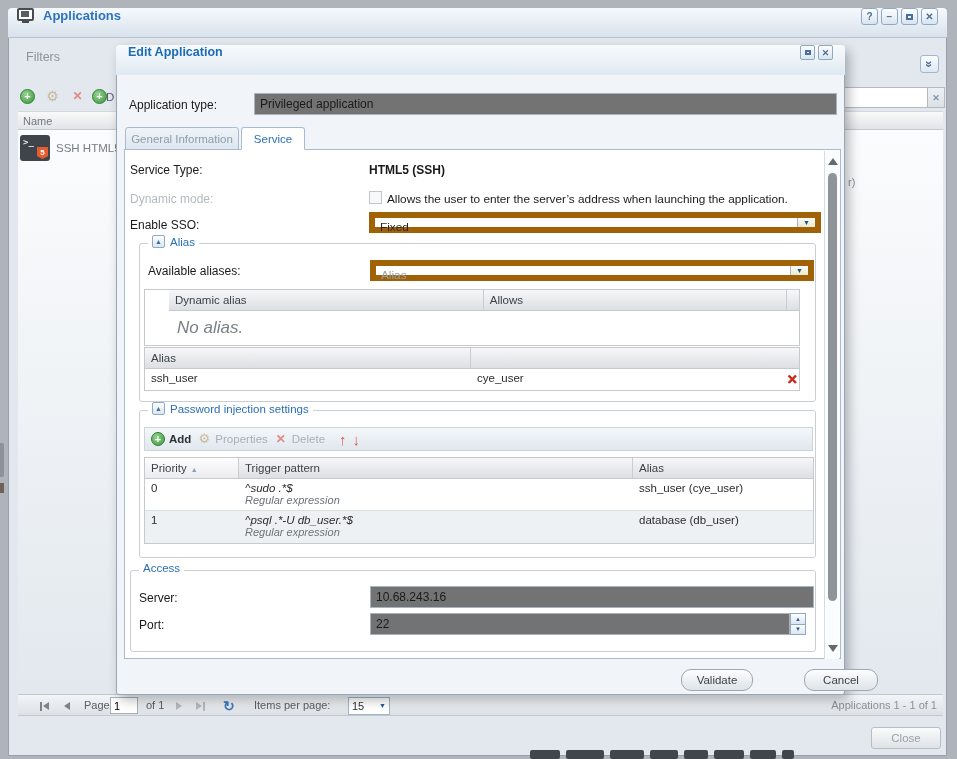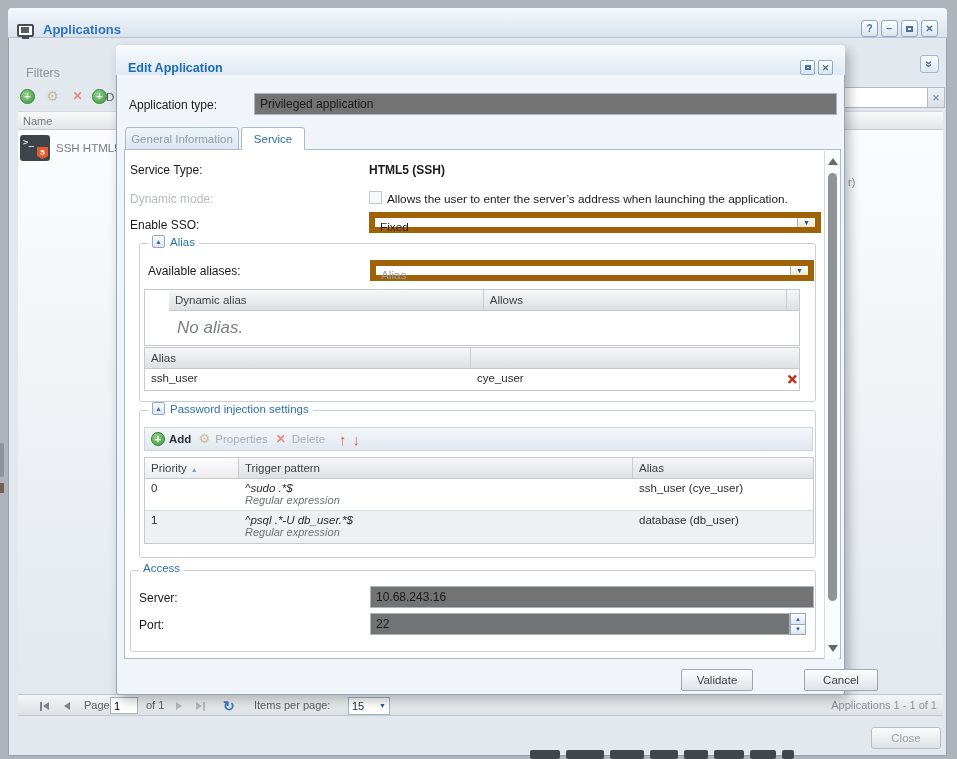--- a/index.html
+++ b/index.html
@@ -1,20 +1,20 @@
 <!DOCTYPE html>
 <html><head>
 <meta charset="utf-8">
 <style>
   html,body{margin:0;padding:0;background:#aeb4ba;}
   *{box-sizing:border-box;}
   #screen{position:relative;width:957px;height:759px;background:#aeb4ba;overflow:hidden;
     font-family:"Liberation Sans",sans-serif;font-size:12px;color:#2b3136;}
   .abs{position:absolute;}
-  .flex{display:flex;align-items:flex-end;}
+  .flex{display:flex;align-items:flex-start;}
 
   
   .window{left:8px;top:8px;width:939px;height:748px;background:#e2e8ee;
     border:1px solid #97a1ab;border-radius:4px 4px 0 0;}
   .titlebar{left:8px;top:8px;width:939px;height:30px;border-radius:4px 4px 0 0;
     background:linear-gradient(#f5f9fc,#d9e2ec);border-bottom:1px solid #b9c3cf;padding:0 9px;}
   .app-mon{width:17px;height:13px;border:2px solid #474c52;border-radius:2px;background:#fff;position:relative;}
   .app-mon .scr{position:absolute;left:2px;top:1px;width:8px;height:6px;background:#585d63;}
   .app-mon .base{position:absolute;left:3px;bottom:-4px;width:7px;height:2px;background:#474c52;}
   .win-title{color:#2c74c0;font-weight:bold;font-size:13px;margin-left:9px;}
@@ -142,21 +142,21 @@
   .spin-b{flex:1;border:1px solid #8fa8c4;background:linear-gradient(#fdfefe,#dce6f0);
     display:flex;align-items:center;justify-content:center;color:#2a5c9e;font-size:6px;line-height:1;}
   .spin-b:first-child{border-bottom:none;}
 
   .vscroll{position:absolute;right:1px;top:1px;width:15px;height:508px;background:#fbfcfd;border-left:1px solid #d7dce0;}
   .vs-arrow{position:absolute;left:3px;width:0;height:0;}
   .vs-up{top:7px;border-left:5px solid transparent;border-right:5px solid transparent;border-bottom:7px solid #64696e;}
   .vs-down{bottom:7px;border-left:5px solid transparent;border-right:5px solid transparent;border-top:7px solid #64696e;}
   .vs-thumb{position:absolute;left:3px;top:22px;width:9px;height:428px;background:#8f9499;border-radius:6px;}
 
-  .dlg-footer-btn{position:absolute;height:22px;border:1px solid #9fa8b0;border-radius:2px;
+  .dlg-footer-btn{position:absolute;height:22px;border:1px solid #9fa8b0;border-radius:10px;
     background:linear-gradient(#fcfdfe,#dfe3e7);color:#3c4248;font-size:11.5px;
     display:flex;align-items:center;justify-content:center;}
 
   .ibeam{left:706px;top:618px;width:14px;height:30px;}
   .ibeam .stem{position:absolute;left:6px;top:2px;width:2px;height:26px;background:#16181a;}
   .ibeam .cap{position:absolute;left:2px;width:10px;height:2px;background:#16181a;}
   .ibeam .cap.t{top:1px;} .ibeam .cap.b{bottom:1px;}
 </style>
 </head>
 <body>

